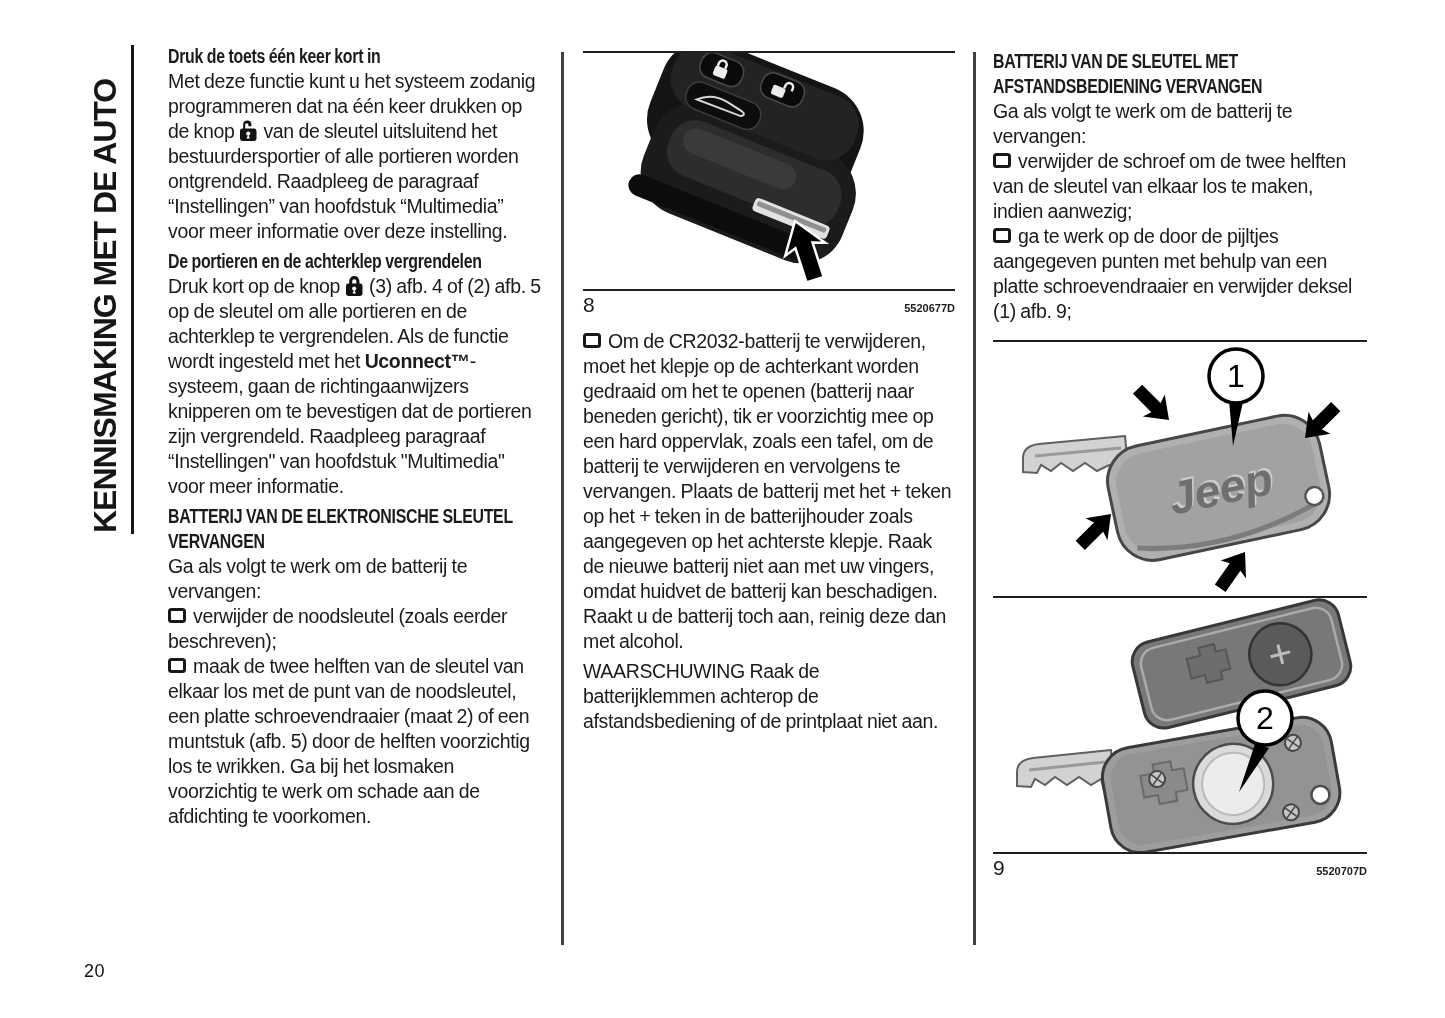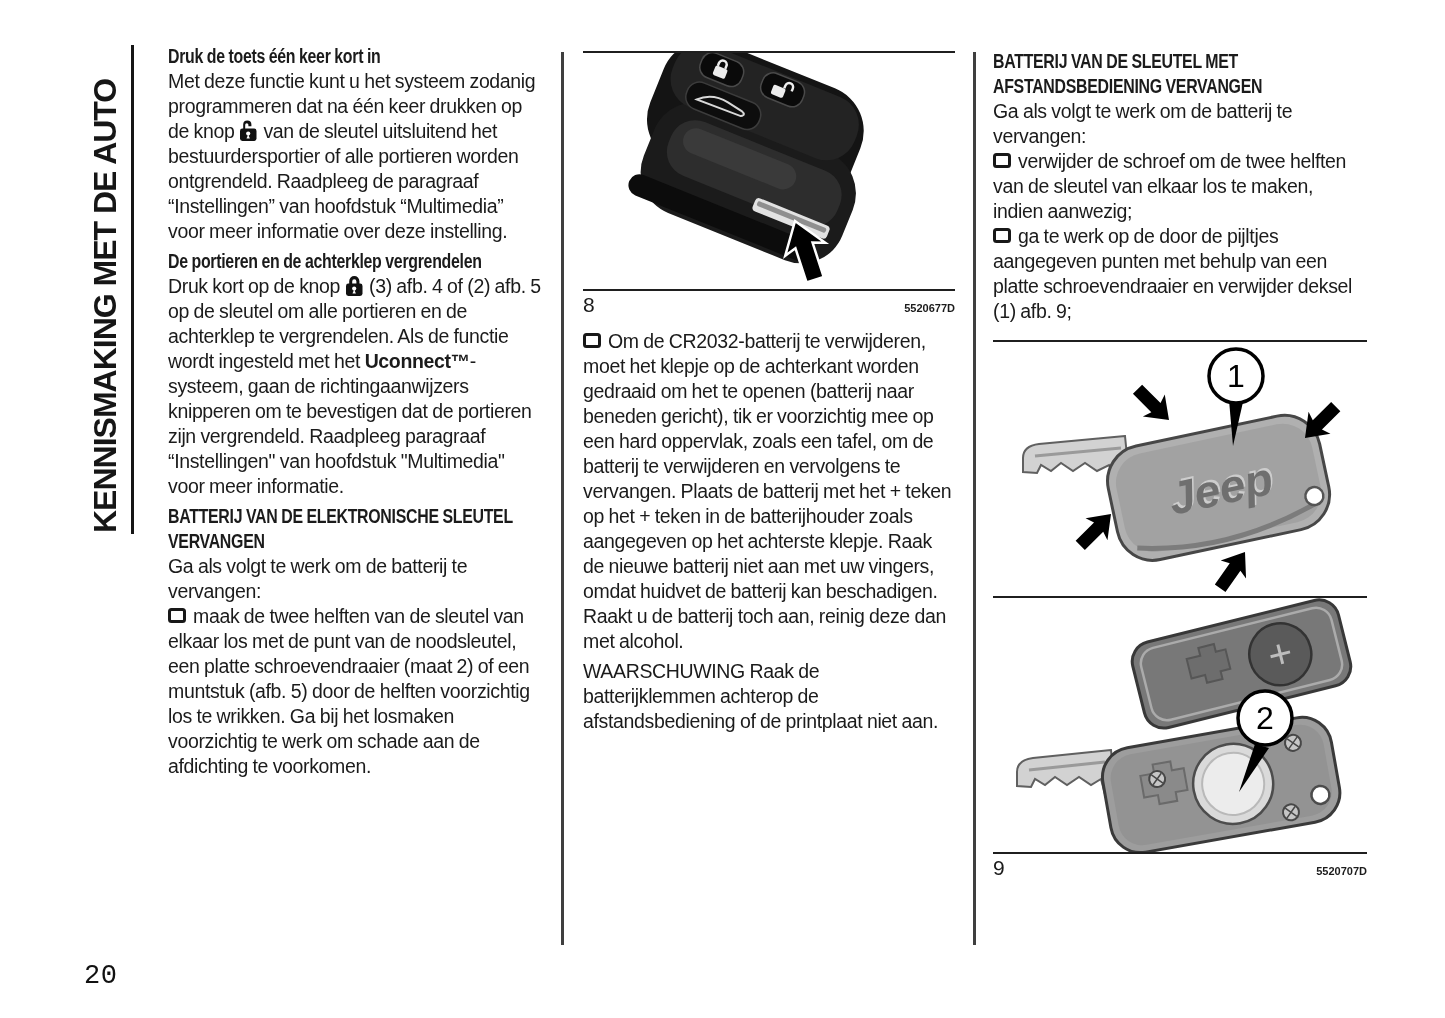--- a/index.html
+++ b/index.html
@@ -9,21 +9,21 @@
   }
   
   .vside{
     position:absolute;left:86px;top:533px;transform:rotate(-90deg);
     transform-origin:0 0;white-space:nowrap;font-size:32px;font-weight:bold;
     letter-spacing:-1px;line-height:38px;color:#161616;
   }
   .vrule{position:absolute;left:131px;top:45px;width:2.5px;height:489px;background:#161616;}
   .divider{position:absolute;top:52px;height:893px;width:2.5px;background:#3f3f3f;}
   #div1{left:561px;} #div2{left:973px;}
-  .pagenum{position:absolute;left:84px;top:961px;font-size:27px;letter-spacing:0.5px;color:#111;font-family:Liberation Mono, monospace;}
+  .pagenum{position:absolute;left:84px;top:961px;font-size:18px;letter-spacing:0.5px;color:#111;}
   
   .col{position:absolute;}
   #col1{left:168px;top:44px;width:374px;}
   #col2{left:583px;top:40px;width:372px;}
   #col3{left:993px;top:44px;width:374px;}
   .b{font-size:19.5px;line-height:25px;letter-spacing:-0.35px;word-spacing:-0.5px;margin:0;}
   .sect{margin-top:5px;}
   .h{font-weight:bold;white-space:pre-line;width:458px;transform:scaleX(0.815);transform-origin:0 0;}
   .blt{display:inline-block;width:12px;height:9px;border:3.4px solid #181818;border-radius:3.5px;margin-right:7px;}
   .ic{vertical-align:-4px;margin:0 5px;}
@@ -62,20 +62,21 @@
           <path d="M4.2 10V7.2a5.1 5.1 0 0 1 10.2 0V10h-3V7.4a2.1 2.1 0 0 0-4.2 0V10z" fill="#111"></path>
           <rect x="1" y="9.5" width="16.5" height="12.5" rx="2.4" fill="#111"></rect>
           <circle cx="9.2" cy="14.6" r="2.1" fill="#fff"></circle>
           <path d="M9.2 15.4l1.7 4h-3.4z" fill="#fff"></path>
         </svg><span>(3) afb. 4 of (2) afb. 5 op de sleutel om alle portieren en de achterklep te vergrendelen. Als de functie wordt ingesteld met het </span><b>Uconnect™</b><span>-systeem, gaan de richtingaanwijzers knipperen om te bevestigen dat de portieren zijn vergrendeld. Raadpleeg paragraaf “Instellingen" van hoofdstuk "Multimedia" voor meer informatie.</span></p>
   </div>
   <div class="sect">
     <p class="b h">BATTERIJ VAN DE ELEKTRONISCHE SLEUTEL
 VERVANGEN</p>
     <p class="b">Ga als volgt te werk om de batterij te vervangen:</p>
+    <p class="b"><span class="blt"></span><span>verwijder de noodsleutel (zoals eerder beschreven);</span></p>
     <p class="b"><span class="blt"></span><span>maak de twee helften van de sleutel van elkaar los met de punt van de noodsleutel, een platte schroevendraaier (maat 2) of een muntstuk (afb. 5) door de helften voorzichtig los te wrikken. Ga bij het losmaken voorzichtig te werk om schade aan de afdichting te voorkomen.</span></p>
   </div>
 </section>
 
 <section class="col" id="col2">
   <figure class="fig figtop" id="fig8" style="margin:11px 0 0 0;">
     <div class="figbox">
       <svg width="372" height="236" viewBox="0 0 372 236">
         <g transform="rotate(22 180 112)">
           <rect x="52" y="14" width="212" height="128" rx="46" fill="#141414"></rect>

